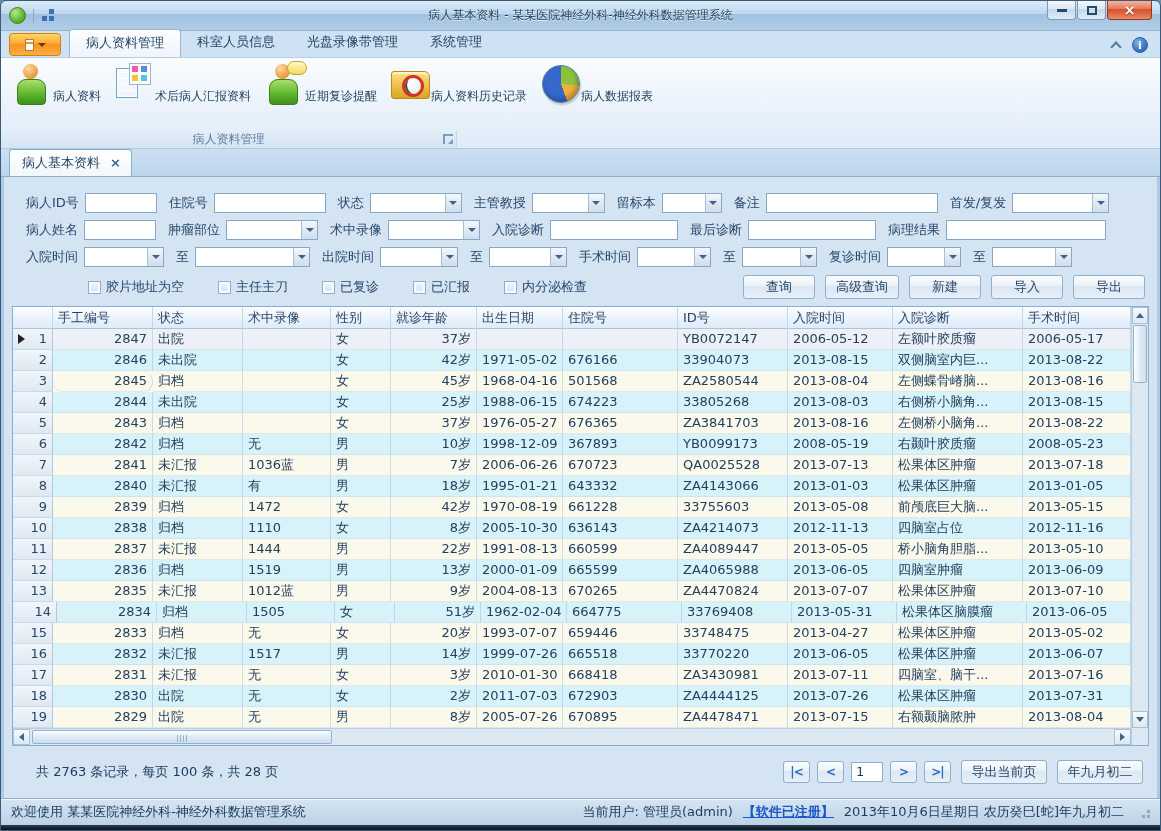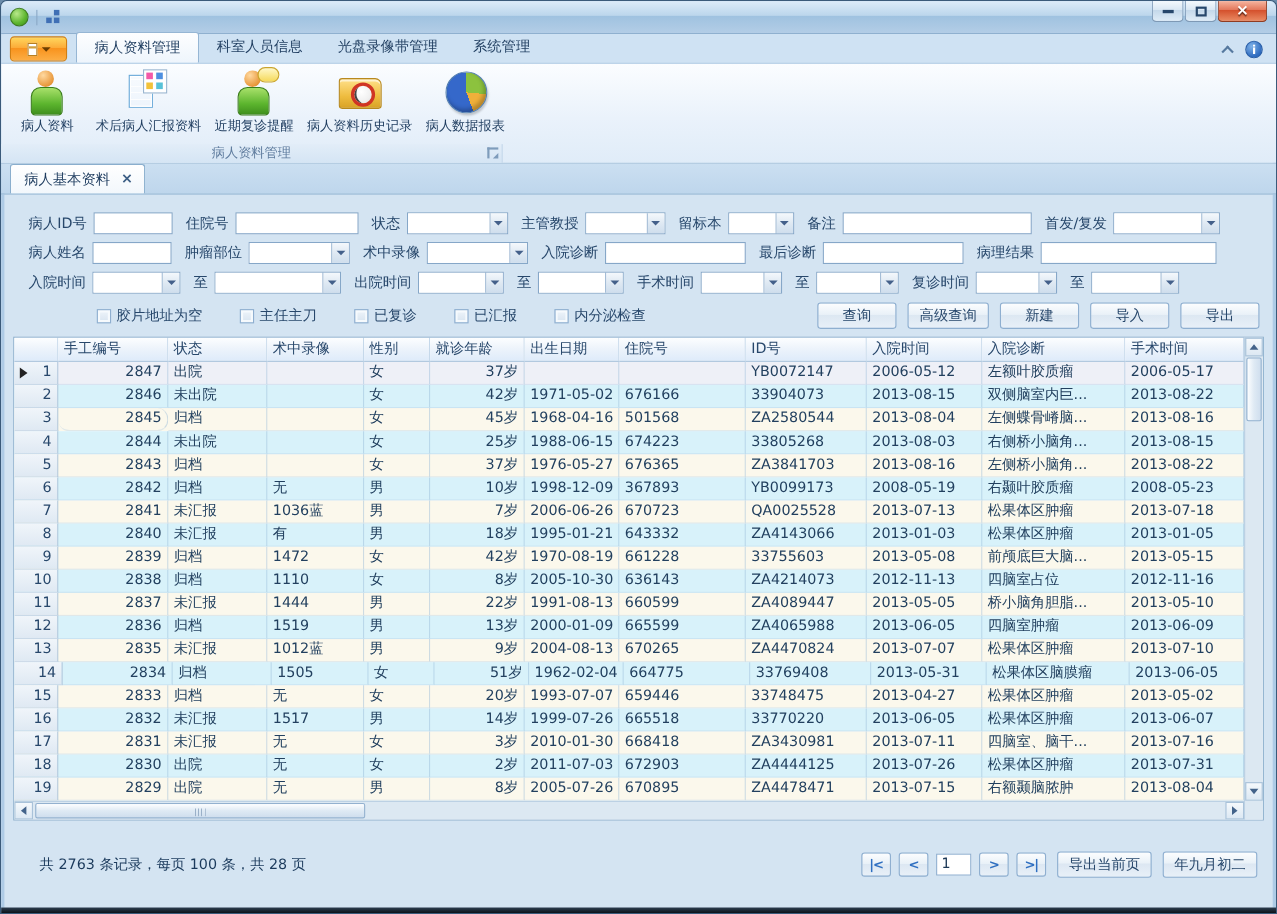--- a/index.html
+++ b/index.html
@@ -51,21 +51,21 @@
   .chev { width:8px; height:8px; border-left:2px solid #56799f; border-top:2px solid #56799f;
           transform:rotate(45deg); margin-top:3px; }
   .info { width:16px; height:16px; border-radius:50%; color:#fff; font-size:11px; font-weight:bold;
           background:radial-gradient(circle at 35% 30%, #7fb2e8, #2f6cc0 70%); border:1px solid #2a5fa8;
           display:flex; align-items:center; justify-content:center; }
 
   
   .ribbon { flex:0 0 91px; background:linear-gradient(#fbfdff,#eaf2fb 55%,#e0ecf8); 
             border-bottom:1px solid #b0c8de; display:flex; flex-direction:column; }
   .ribbon-items { flex:1; display:flex; align-items:flex-start; padding:2px 4px 0; }
-  .ritem { display:flex; flex-direction:column; align-items:center; padding:1px 6px; min-width:76px; }
+  .ritem { display:flex; align-items:flex-end; padding:1px 6px; min-width:76px; }
   .rlabel { font-size:12px; color:#1e3c5f; white-space:nowrap; margin-top:1px; }
   .ricon { width:42px; height:44px; position:relative; }
   .patient-user-icon::before, .revisit-reminder-icon::before {
       content:""; position:absolute; left:12px; top:3px; width:15px; height:15px; border-radius:50%;
       background:radial-gradient(circle at 35% 30%, #ffd9a0, #e8973a 70%, #c77a20); }
   .patient-user-icon::after, .revisit-reminder-icon::after {
       content:""; position:absolute; left:6px; top:18px; width:27px; height:24px;
       border-radius:9px 9px 4px 4px;
       background:linear-gradient(#a8e06a,#5cb52e 60%,#3f8f1d); border:1px solid #3a7d1a; }
   .revisit-reminder-icon .bubble { position:absolute; right:-2px; top:0; width:20px; height:14px;
@@ -203,20 +203,21 @@
 <body>
 
 <div class="window">
 
   <div class="titlebar">
     <div class="qat">
       <span class="app-logo"></span>
       <span class="qat-sep"></span>
       <span class="qat-squares"></span>
     </div>
+    <div class="title">病人基本资料 - 某某医院神经外科-神经外科数据管理系统</div>
     <div class="win-buttons">
       <div class="wbtn">
           <span class="ic-min"></span>
         </div>
       <div class="wbtn">
           <span class="ic-max"></span>
         </div>
       <div class="wbtn close">
           <span>×</span>
         </div>
@@ -790,15 +791,24 @@
         <div class="pagebox">1</div>
         <div class="pbtn">&gt;</div>
         <div class="pbtn">&gt;|</div>
         <button class="xbtn">导出当前页</button>
         <button class="xbtn">年九月初二</button>
       </div>
     </div>
 
   </div>
 
+  <div class="statusbar">
+    <div>欢迎使用 某某医院神经外科-神经外科数据管理系统</div>
+    <div class="sb-right">
+      <span>当前用户: 管理员(admin)</span>
+      <span class="reg-link">【软件已注册】</span>
+      <span>2013年10月6日星期日 农历癸巳[蛇]年九月初二</span>
+      <span class="grip"></span>
+    </div>
+  </div>
 
   <div class="bottom-edge"></div>
 </div>
 
 </body></html>

